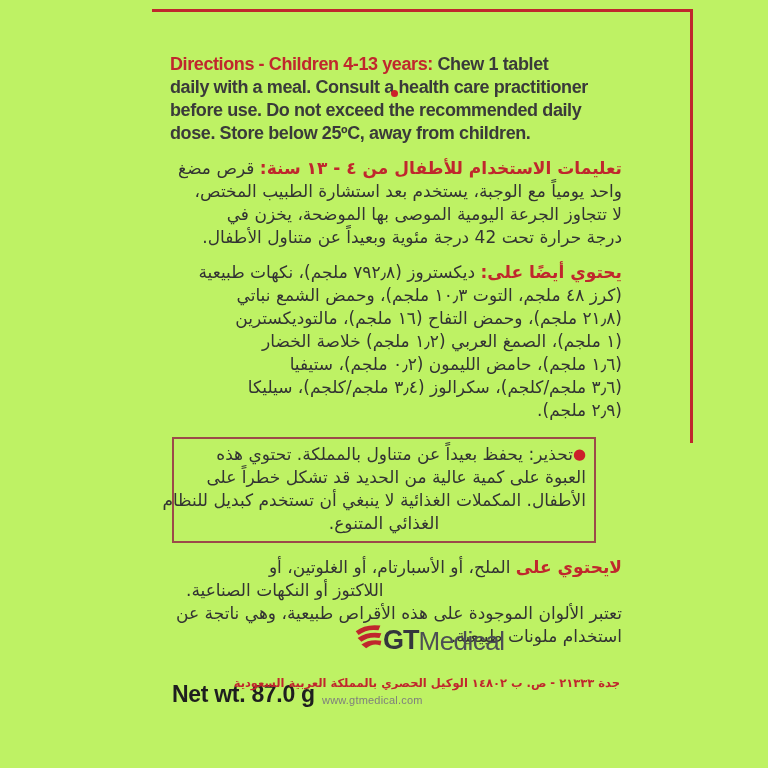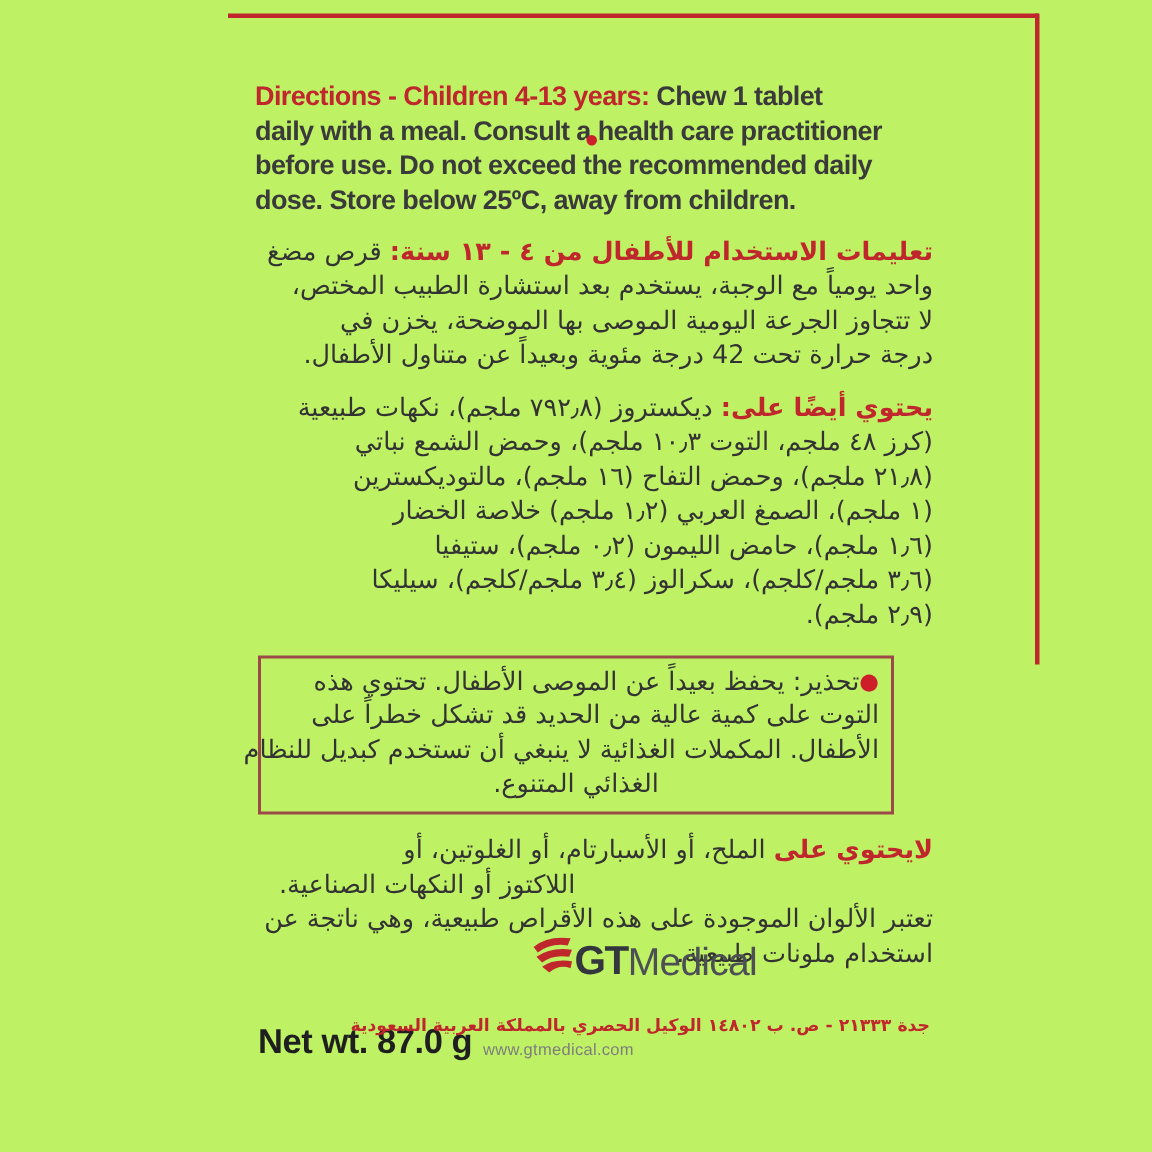--- a/index.html
+++ b/index.html
@@ -72,22 +72,22 @@
     <div class="ln"><span class="rb">يحتوي أيضًا على:</span><span> ديكستروز (٧٩٢٫٨ ملجم)، نكهات طبيعية</span></div>
     <div class="ln">(كرز ٤٨ ملجم، التوت ١٠٫٣ ملجم)، وحمض الشمع نباتي</div>
     <div class="ln">(٢١٫٨ ملجم)، وحمض التفاح (١٦ ملجم)، مالتوديكسترين</div>
     <div class="ln">(١ ملجم)، الصمغ العربي (١٫٢ ملجم) خلاصة الخضار</div>
     <div class="ln">(١٫٦ ملجم)، حامض الليمون (٠٫٢ ملجم)، ستيفيا</div>
     <div class="ln">(٣٫٦ ملجم/كلجم)، سكرالوز (٣٫٤ ملجم/كلجم)، سيليكا</div>
     <div class="ln">(٢٫٩ ملجم).</div>
   </div>
 
   <div class="warnbox">
-    <div class="ln"><span class="bullet">●</span><span class="rb">تحذير:</span><span> يحفظ بعيداً عن الموصى الأطفال. تحتوي هذه</span></div>
-    <div class="ln">التوت على كمية عالية من الحديد قد تشكل خطراً على</div>
+    <div class="ln"><span class="bullet">●</span><span class="rb">تحذير:</span><span> يحفظ بعيداً عن متناول بالمملكة. تحتوي هذه</span></div>
+    <div class="ln">العبوة على كمية عالية من الحديد قد تشكل خطراً على</div>
     <div class="ln">الأطفال. المكملات الغذائية لا ينبغي أن تستخدم كبديل للنظام</div>
     <div class="ln center">الغذائي المتنوع.</div>
   </div>
 
   <div class="ar free">
     <div class="ln"><span class="rb">لايحتوي على</span><span> الملح، أو الأسبارتام، أو الغلوتين، أو</span></div>
     <div class="ln left">اللاكتوز أو النكهات الصناعية.</div>
     <div class="ln">تعتبر الألوان الموجودة على هذه الأقراص طبيعية، وهي ناتجة عن</div>
     <div class="ln cshift">استخدام ملونات طبيعية.</div>
   </div>

